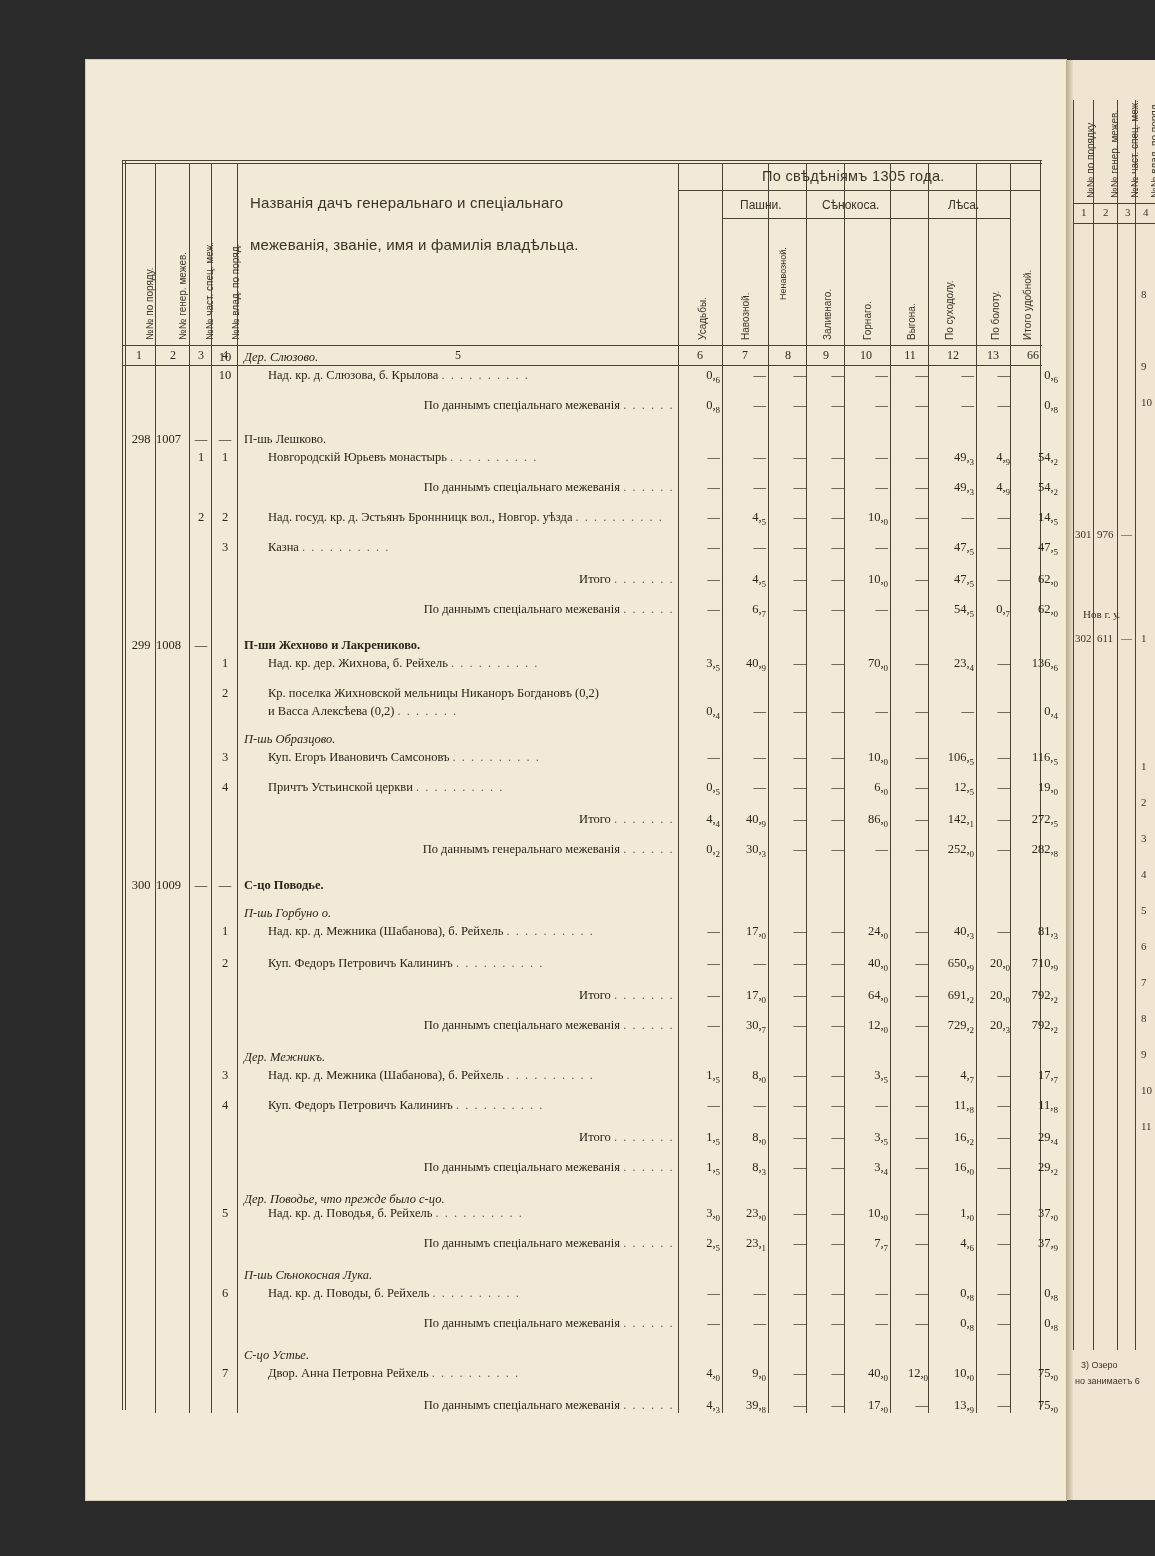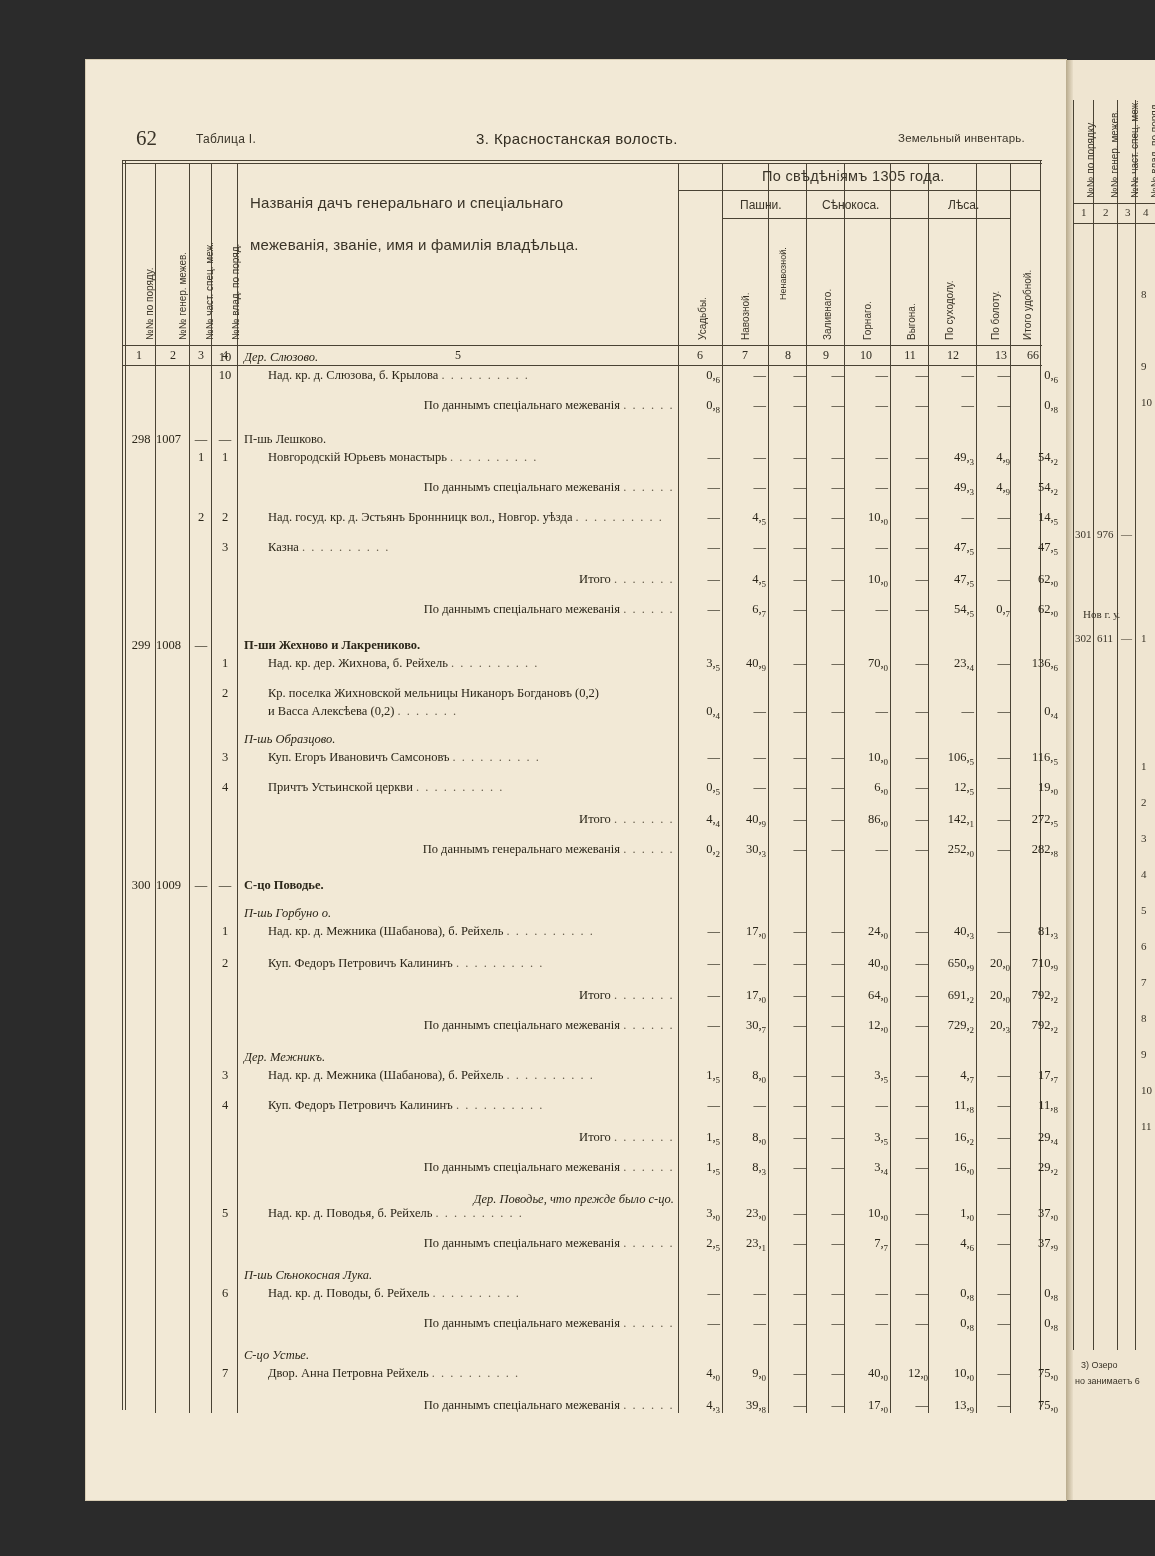--- a/index.html
+++ b/index.html
@@ -57,26 +57,20 @@
 
   .rightcol .rnum{position:absolute;font-size:11px;color:#3a3428;}
   .rightcol .rv{position:absolute;font-family:"Liberation Sans",sans-serif;font-size:9px;color:#3a3428;white-space:nowrap;}
 </style>
 </head>
 <body>
 
 <div class="paper-edge"></div>
 <div class="page">
 
-  <div class="hdr">
-    <div class="pg">62</div>
-    <div class="tbl">Таблица I.</div>
-    <div class="ttl">3. Красностанская волость.</div>
-    <div class="inv">Земельный инвентарь.</div>
-  </div>
 
   <div class="tblwrap">
 
     <div class="rule hr" style="left:0;top:0;width:920px;"></div>
     <div class="rule hr" style="left:0;top:3px;width:920px;"></div>
     <div class="rule vr" style="left:0;top:0;height:1250px;"></div>
     <div class="rule vr" style="left:3px;top:0;height:1250px;"></div>
     <div class="rule vr" style="left:918px;top:0;height:1250px;"></div>
 
     <div class="rule vr" style="left:33px;top:3px;height:1250px;"></div>
@@ -127,21 +121,21 @@
         <div class="num" style="left: 72px; top: 188px; width: 14px; text-align: center;">3</div>
         <div class="num" style="left: 96px; top: 188px; width: 14px; text-align: center;">4</div>
         <div class="num" style="left: 329px; top: 188px; width: 14px; text-align: center;">5</div>
         <div class="num" style="left: 571px; top: 188px; width: 14px; text-align: center;">6</div>
         <div class="num" style="left: 616px; top: 188px; width: 14px; text-align: center;">7</div>
         <div class="num" style="left: 659px; top: 188px; width: 14px; text-align: center;">8</div>
         <div class="num" style="left: 697px; top: 188px; width: 14px; text-align: center;">9</div>
         <div class="num" style="left: 737px; top: 188px; width: 14px; text-align: center;">10</div>
         <div class="num" style="left: 781px; top: 188px; width: 14px; text-align: center;">11</div>
         <div class="num" style="left: 824px; top: 188px; width: 14px; text-align: center;">12</div>
-        <div class="num" style="left: 864px; top: 188px; width: 14px; text-align: center; margin-left: 8px;">13</div>
+        <div class="num" style="left: 864px; top: 188px; width: 14px; text-align: center;">13</div>
         <div class="num" style="left: 904px; top: 188px; width: 14px; text-align: center;">66</div>
       </div>
 
     <div class="rows" id="rows">
         <div class="row" style="top: 0px; position: absolute; left: 0px; width: 920px;">
           <div class="cell c-d">10</div>
           <div class="cell c-name" style="font-style: italic;">Дер. Слюзово.</div>
         </div>
         <div class="row" style="top: 18px; position: absolute; left: 0px; width: 920px;">
           <div class="cell c-d">10</div>
@@ -447,21 +441,21 @@
           <div class="cell c7">8,<span class="sub">3</span></div>
           <div class="cell c8">—</div>
           <div class="cell c9">—</div>
           <div class="cell c10">3,<span class="sub">4</span></div>
           <div class="cell c11">—</div>
           <div class="cell c12">16,<span class="sub">0</span></div>
           <div class="cell c13">—</div>
           <div class="cell c41">29,<span class="sub">2</span></div>
         </div>
         <div class="row" style="top: 842px; position: absolute; left: 0px; width: 920px;">
-          <div class="cell c-name" style="font-style: italic; text-align: right;">Дер. Поводье, что прежде было с-цо.</div>
+          <div class="cell c-name" style="font-style: italic;">Дер. Поводье, что прежде было с-цо.</div>
         </div>
         <div class="row" style="top: 856px; position: absolute; left: 0px; width: 920px;">
           <div class="cell c-d">5</div>
           <div class="cell c-name ind">Над. кр. д. Поводья, б. Рейхель <span class="dots">. . . . . . . . . .</span></div>
           <div class="cell c6">3,<span class="sub">0</span></div>
           <div class="cell c7">23,<span class="sub">0</span></div>
           <div class="cell c8">—</div>
           <div class="cell c9">—</div>
           <div class="cell c10">10,<span class="sub">0</span></div>
           <div class="cell c11">—</div>

